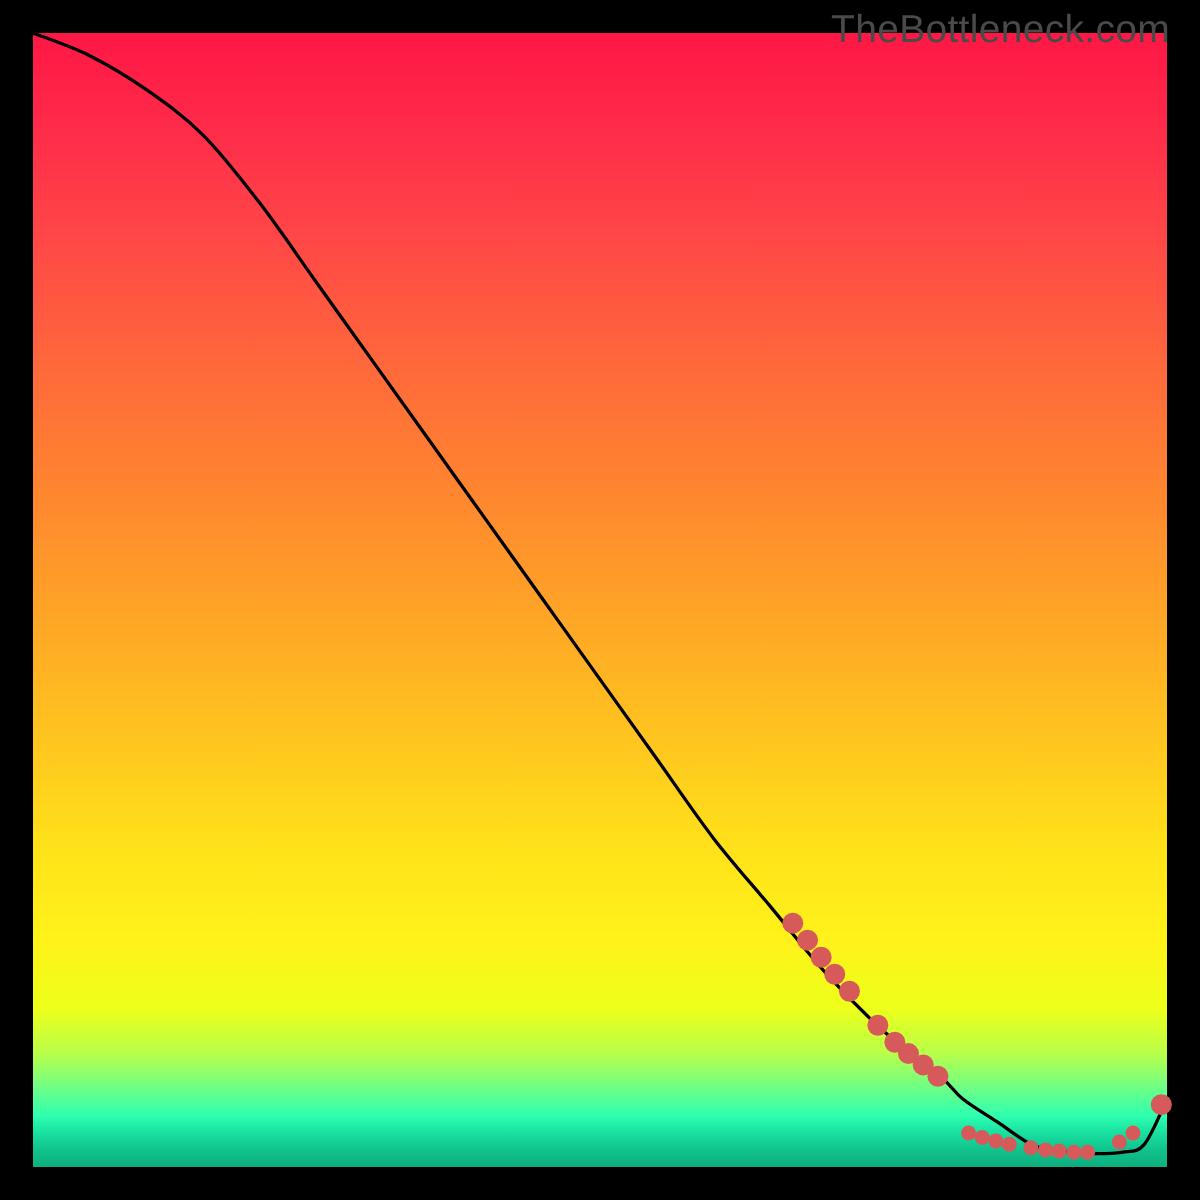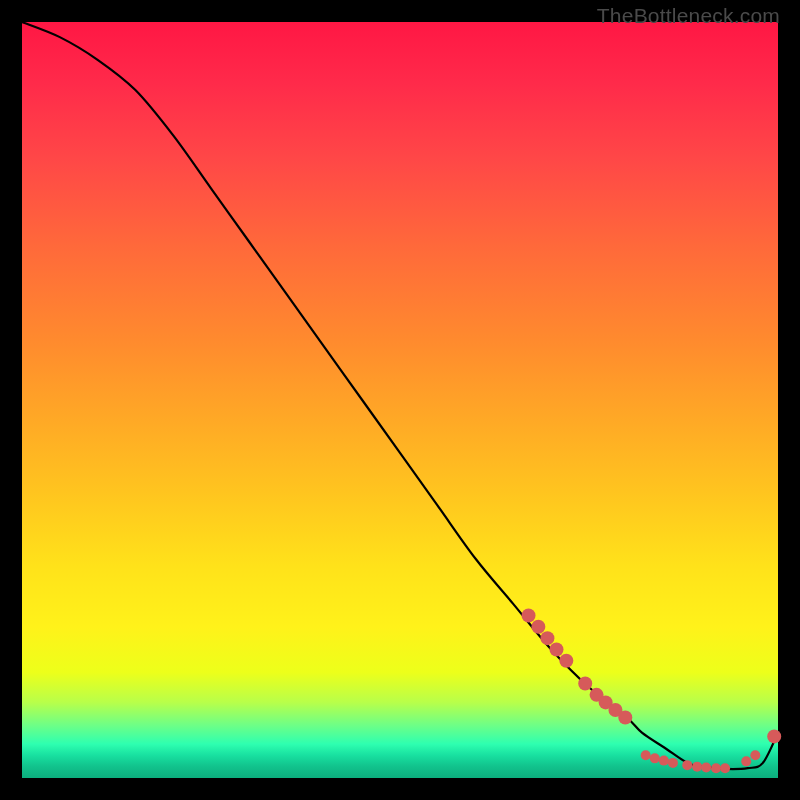--- a/index.html
+++ b/index.html
@@ -51,21 +51,21 @@
     top: 0;
     width: 756px;
     height: 756px;
     overflow: visible;
   }
   .attribution {
     position: absolute;
     top: 4px;
     right: 20px;
     color: #4a4a4a;
-    font-size: 21px;
+    font-size: 26px;
     letter-spacing: 0.2px;
   }
 </style>
 </head>
 <body>
 
 <div class="chart-wrap">
   <div class="plot-area"></div>
   <svg class="curve" viewBox="0 0 756 756" preserveAspectRatio="none">
     <path id="curve-path" fill="none" stroke="#000000" stroke-width="2.2" stroke-linecap="round" d="M 0,0 C 6.300000000000001,2.520000000000001 25.200000000000003,8.819999999999993 37.800000000000004,15.120000000000005 C 50.400000000000006,21.420000000000016 63.00000000000001,28.980000000000075 75.60000000000001,37.80000000000007 C 88.2,46.62000000000006 100.79999999999998,55.439999999999976 113.39999999999999,68.03999999999996 C 126,80.63999999999994 138.60000000000002,97.01999999999998 151.20000000000002,113.39999999999998 C 163.8,129.77999999999997 176.4,148.67999999999992 189,166.31999999999994 C 201.6,183.95999999999995 214.2,201.6 226.79999999999998,219.24 C 239.39999999999998,236.88000000000002 251.99999999999994,254.51999999999995 264.59999999999997,272.15999999999997 C 277.2,289.79999999999995 289.8,307.44000000000005 302.40000000000003,325.08000000000004 C 315.00000000000006,342.72 327.6,360.36 340.2,378 C 352.79999999999995,395.64 365.4,413.28000000000003 378,430.92 C 390.6,448.56 403.20000000000005,466.20000000000005 415.8,483.84000000000003 C 428.4,501.48 440.99999999999994,520.38 453.59999999999997,536.76 C 466.2,553.14 478.80000000000007,567 491.40000000000003,582.12 C 504,597.24 516.5999999999999,613.62 529.1999999999999,627.48 C 541.8,641.34 554.4,653.9399999999999 567,665.28 C 579.6,676.62 595.98,687.96 604.8000000000001,695.52 C 613.6200000000001,703.0799999999999 613.62,705.6 619.92,710.64 C 626.2199999999999,715.68 635.04,720.72 642.6,725.76 C 650.1600000000001,730.8 658.98,737.73 665.28,740.88 C 671.5799999999999,744.03 674.0999999999999,743.6519999999999 680.4,744.66 C 686.7,745.668 695.52,746.6759999999999 703.08,746.928 C 710.6400000000001,747.1800000000001 719.46,747.1800000000001 725.76,746.172 C 732.06,745.164 735.84,746.802 740.88,740.88 C 745.92,734.958 753.48,715.68 756,710.64"></path>

